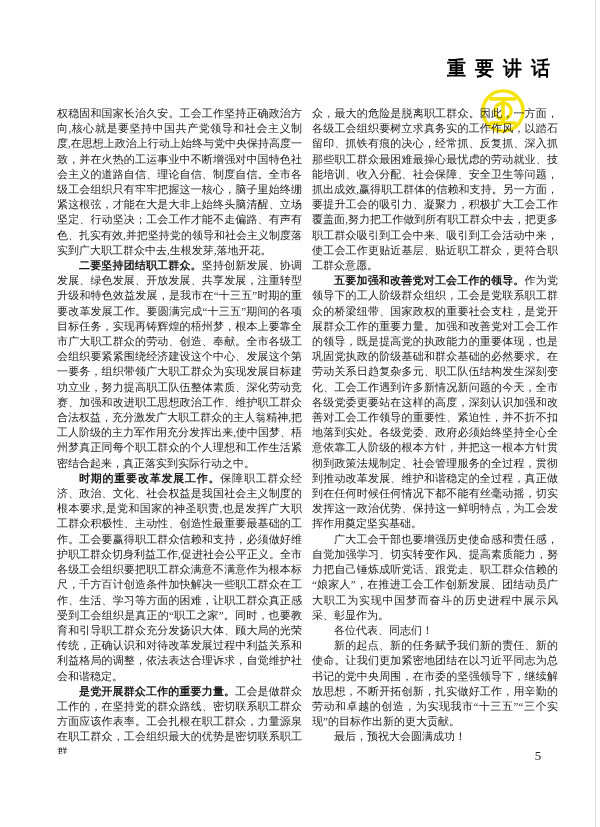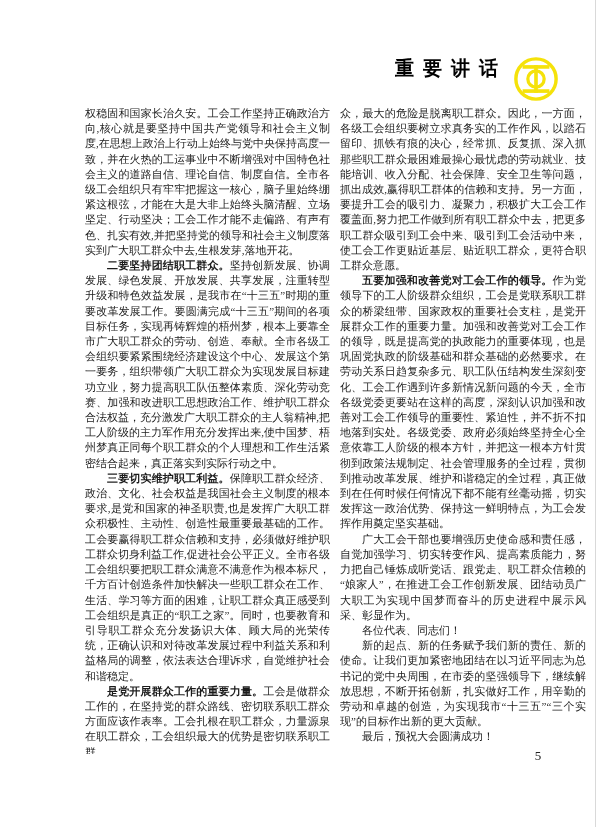--- a/index.html
+++ b/index.html
@@ -10,41 +10,40 @@
     overflow: hidden;
     font-family: "Liberation Serif", "DejaVu Serif", serif;
   }
   .scan-edge-right {
     position: absolute; top: 0; bottom: 0; right: 4px;
     width: 1px; background: #d9d9d9;
   }
   
   .header {
     position: absolute; top: 56px; right: 41px;
-    display: flex; align-items: flex-start; gap: 6px;
+    display: flex; align-items: center; gap: 6px; flex-direction: column;
   }
   .header-title {
     font-family: "Liberation Sans", "DejaVu Sans", sans-serif;
     font-weight: bold;
     font-size: 19px;
     letter-spacing: 9px;
     color: #000;
     white-space: nowrap;
     transform: scaleY(1.05);
   }
   .logo { width: 46px; height: 46px; display: block; }
   
   .col {
     position: absolute; top: 106px;
     color: #1b1b1b;
     font-size: 11px;
     line-height: 15.2px;
     text-align: justify;
     overflow: hidden;
-    margin-left: 28px;
   }
   .col-left  { left: 57px;  width: 245px; height: 648px; }
   .col-right { left: 312px; width: 246px; height: 648px; }
   .para { margin: 0; }
   .para.indent { text-indent: 2em; }
   .lead {
     font-weight: bold;
     font-family: Liberation Serif, serif;
   }
   
@@ -71,21 +70,21 @@
         <rect x="10" y="34.7" width="28" height="3.8" stroke="none"></rect>
         <rect x="22.1" y="9.5" width="3.8" height="29" stroke="none"></rect>
       </g>
     </svg>
   </span>
 </div>
 
 <div class="col col-left" id="col-left">
     <p class="para">权稳固和国家长治久安。工会工作坚持正确政治方向,核心就是要坚持中国共产党领导和社会主义制度,在思想上政治上行动上始终与党中央保持高度一致，并在火热的工运事业中不断增强对中国特色社会主义的道路自信、理论自信、制度自信。全市各级工会组织只有牢牢把握这一核心，脑子里始终绷紧这根弦，才能在大是大非上始终头脑清醒、立场坚定、行动坚决；工会工作才能不走偏路、有声有色、扎实有效,并把坚持党的领导和社会主义制度落实到广大职工群众中去,生根发芽,落地开花。</p>
     <p class="para indent"><b class="lead">二要坚持团结职工群众。</b>坚持创新发展、协调发展、绿色发展、开放发展、共享发展，注重转型升级和特色效益发展，是我市在“十三五”时期的重要改革发展工作。要圆满完成“十三五”期间的各项目标任务，实现再铸辉煌的梧州梦，根本上要靠全市广大职工群众的劳动、创造、奉献。全市各级工会组织要紧紧围绕经济建设这个中心、发展这个第一要务，组织带领广大职工群众为实现发展目标建功立业，努力提高职工队伍整体素质、深化劳动竞赛、加强和改进职工思想政治工作、维护职工群众合法权益，充分激发广大职工群众的主人翁精神,把工人阶级的主力军作用充分发挥出来,使中国梦、梧州梦真正同每个职工群众的个人理想和工作生活紧密结合起来，真正落实到实际行动之中。</p>
-    <p class="para indent"><b class="lead">三要切实维护职工利益。</b>保障职工群众经济、政治、文化、社会权益是我国社会主义制度的根本要求,是党和国家的神圣职责,也是发挥广大职工群众积极性、主动性、创造性最重要最基础的工作。工会要赢得职工群众信赖和支持，必须做好维护职工群众切身利益工作,促进社会公平正义。全市各级工会组织要把职工群众满意不满意作为根本标尺，千方百计创造条件加快解决一些职工群众在工作、生活、学习等方面的困难，让职工群众真正感受到工会组织是真正的“职工之家”。同时，也要教育和引导职工群众充分发扬识大体、顾大局的光荣传统，正确认识和对待改革发展过程中利益关系和利益格局的调整，依法表达合理诉求，自觉维护社会和谐稳定。</p>
+    <p class="para indent"><b class="lead">时期的重要改革发展工作。</b>保障职工群众经济、政治、文化、社会权益是我国社会主义制度的根本要求,是党和国家的神圣职责,也是发挥广大职工群众积极性、主动性、创造性最重要最基础的工作。工会要赢得职工群众信赖和支持，必须做好维护职工群众切身利益工作,促进社会公平正义。全市各级工会组织要把职工群众满意不满意作为根本标尺，千方百计创造条件加快解决一些职工群众在工作、生活、学习等方面的困难，让职工群众真正感受到工会组织是真正的“职工之家”。同时，也要教育和引导职工群众充分发扬识大体、顾大局的光荣传统，正确认识和对待改革发展过程中利益关系和利益格局的调整，依法表达合理诉求，自觉维护社会和谐稳定。</p>
     <p class="para indent"><b class="lead">是党开展群众工作的重要力量。</b>工会是做群众工作的，在坚持党的群众路线、密切联系职工群众方面应该作表率。工会扎根在职工群众，力量源泉在职工群众，工会组织最大的优势是密切联系职工群</p>
   </div>
 <div class="col col-right" id="col-right">
     <p class="para">众，最大的危险是脱离职工群众。因此，一方面，各级工会组织要树立求真务实的工作作风，以踏石留印、抓铁有痕的决心，经常抓、反复抓、深入抓那些职工群众最困难最操心最忧虑的劳动就业、技能培训、收入分配、社会保障、安全卫生等问题，抓出成效,赢得职工群体的信赖和支持。另一方面，要提升工会的吸引力、凝聚力，积极扩大工会工作覆盖面,努力把工作做到所有职工群众中去，把更多职工群众吸引到工会中来、吸引到工会活动中来，使工会工作更贴近基层、贴近职工群众，更符合职工群众意愿。</p>
     <p class="para indent"><b class="lead">五要加强和改善党对工会工作的领导。</b>作为党领导下的工人阶级群众组织，工会是党联系职工群众的桥梁纽带、国家政权的重要社会支柱，是党开展群众工作的重要力量。加强和改善党对工会工作的领导，既是提高党的执政能力的重要体现，也是巩固党执政的阶级基础和群众基础的必然要求。在劳动关系日趋复杂多元、职工队伍结构发生深刻变化、工会工作遇到许多新情况新问题的今天，全市各级党委更要站在这样的高度，深刻认识加强和改善对工会工作领导的重要性、紧迫性，并不折不扣地落到实处。各级党委、政府必须始终坚持全心全意依靠工人阶级的根本方针，并把这一根本方针贯彻到政策法规制定、社会管理服务的全过程，贯彻到推动改革发展、维护和谐稳定的全过程，真正做到在任何时候任何情况下都不能有丝毫动摇，切实发挥这一政治优势、保持这一鲜明特点，为工会发挥作用奠定坚实基础。</p>
     <p class="para indent">广大工会干部也要增强历史使命感和责任感，自觉加强学习、切实转变作风、提高素质能力，努力把自己锤炼成听党话、跟党走、职工群众信赖的“娘家人”，在推进工会工作创新发展、团结动员广大职工为实现中国梦而奋斗的历史进程中展示风采、彰显作为。</p>
     <p class="para indent">各位代表、同志们！</p>
     <p class="para indent">新的起点、新的任务赋予我们新的责任、新的使命。让我们更加紧密地团结在以习近平同志为总书记的党中央周围，在市委的坚强领导下，继续解放思想，不断开拓创新，扎实做好工作，用辛勤的劳动和卓越的创造，为实现我市“十三五”“三个实现”的目标作出新的更大贡献。</p>
     <p class="para indent">最后，预祝大会圆满成功！</p>
   </div>

